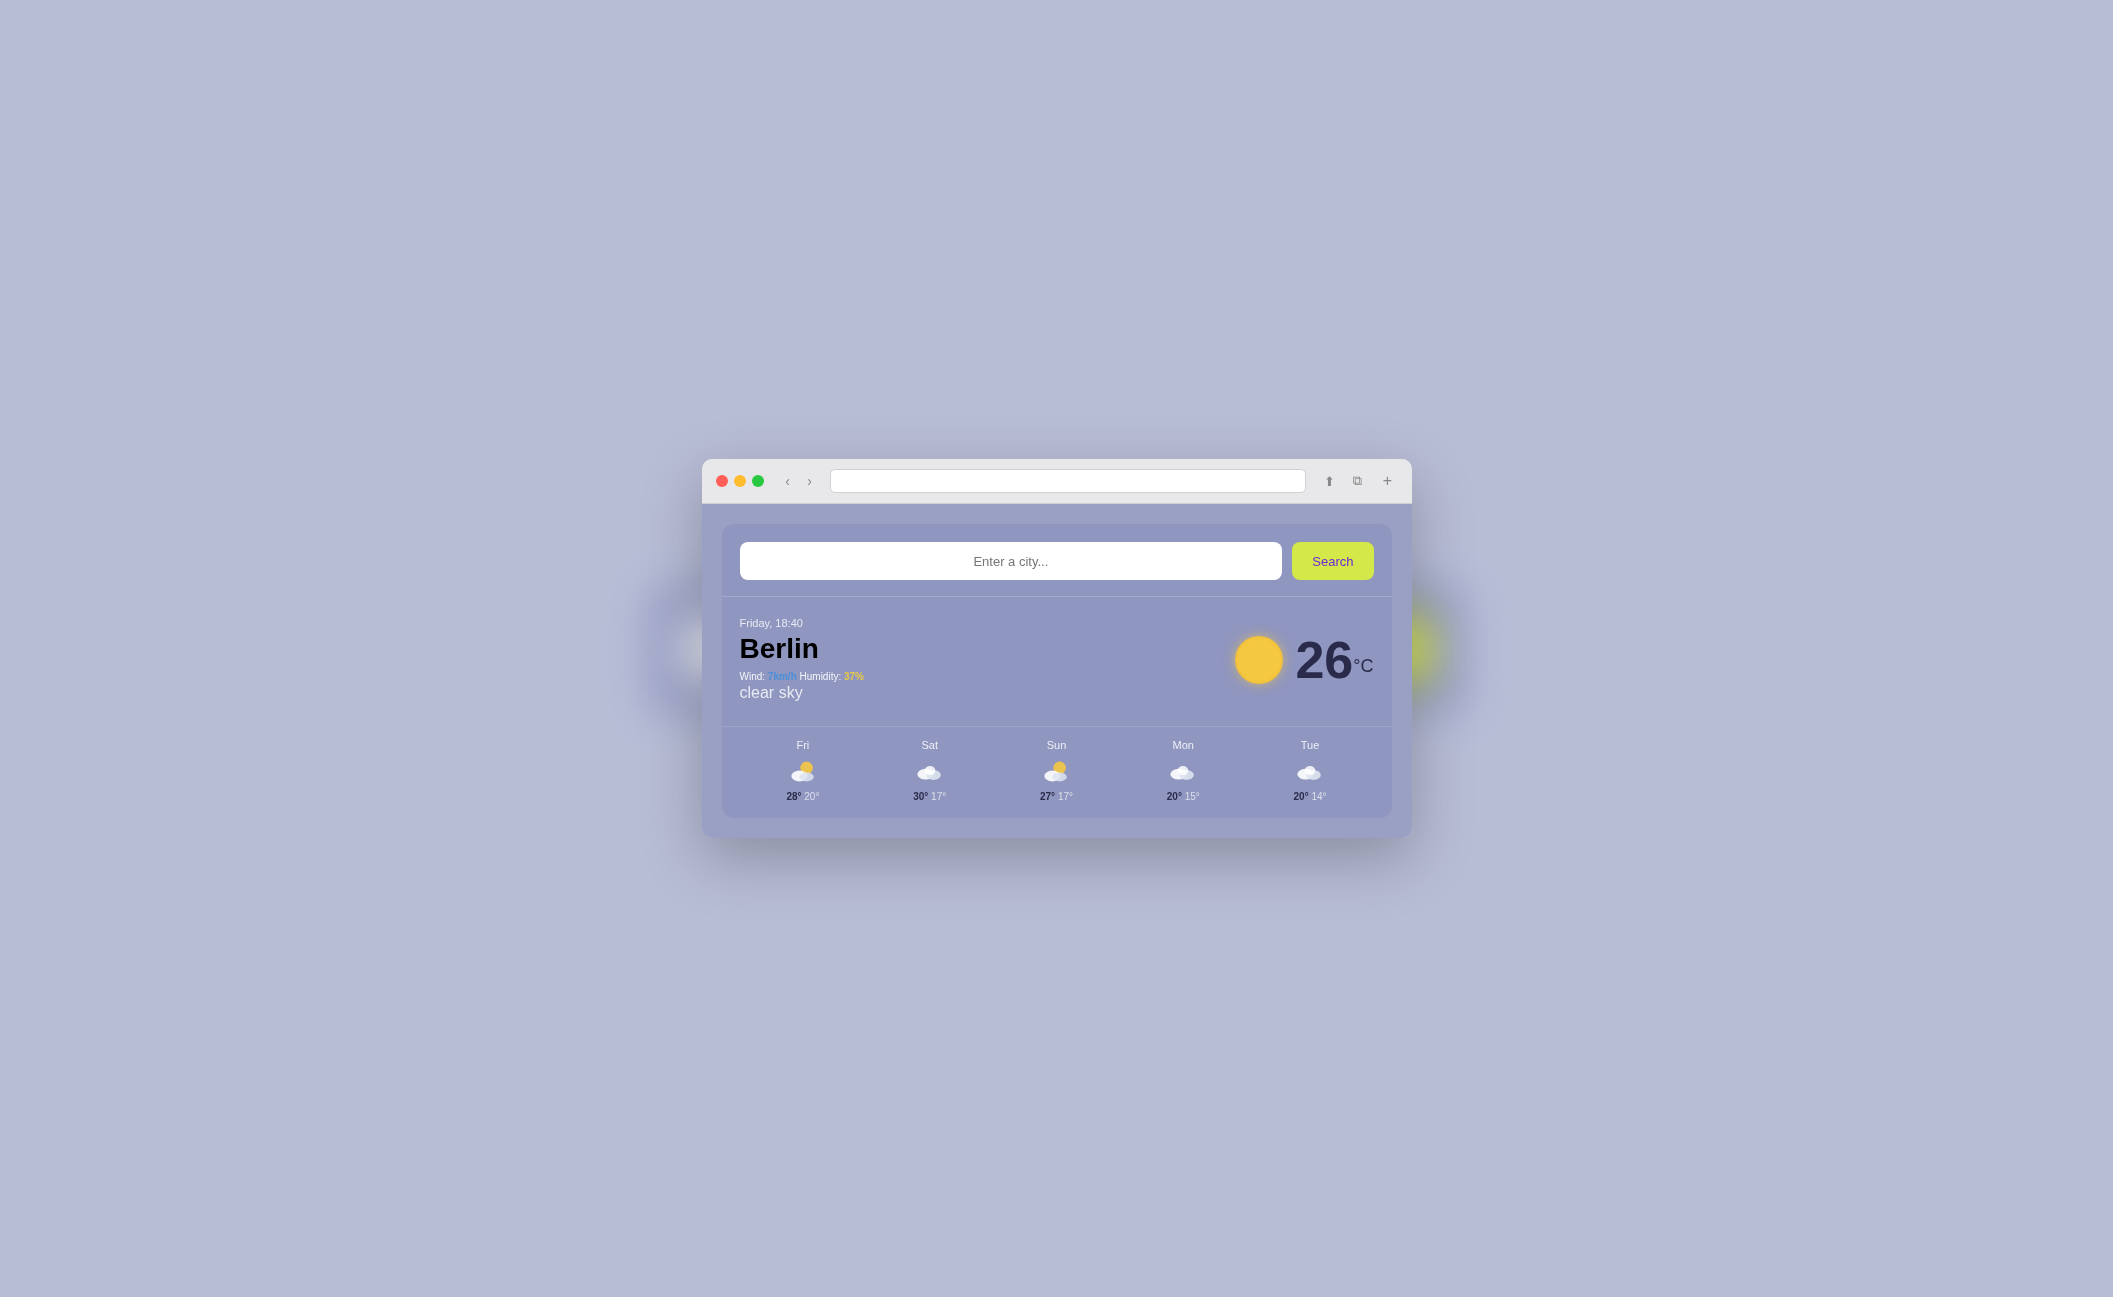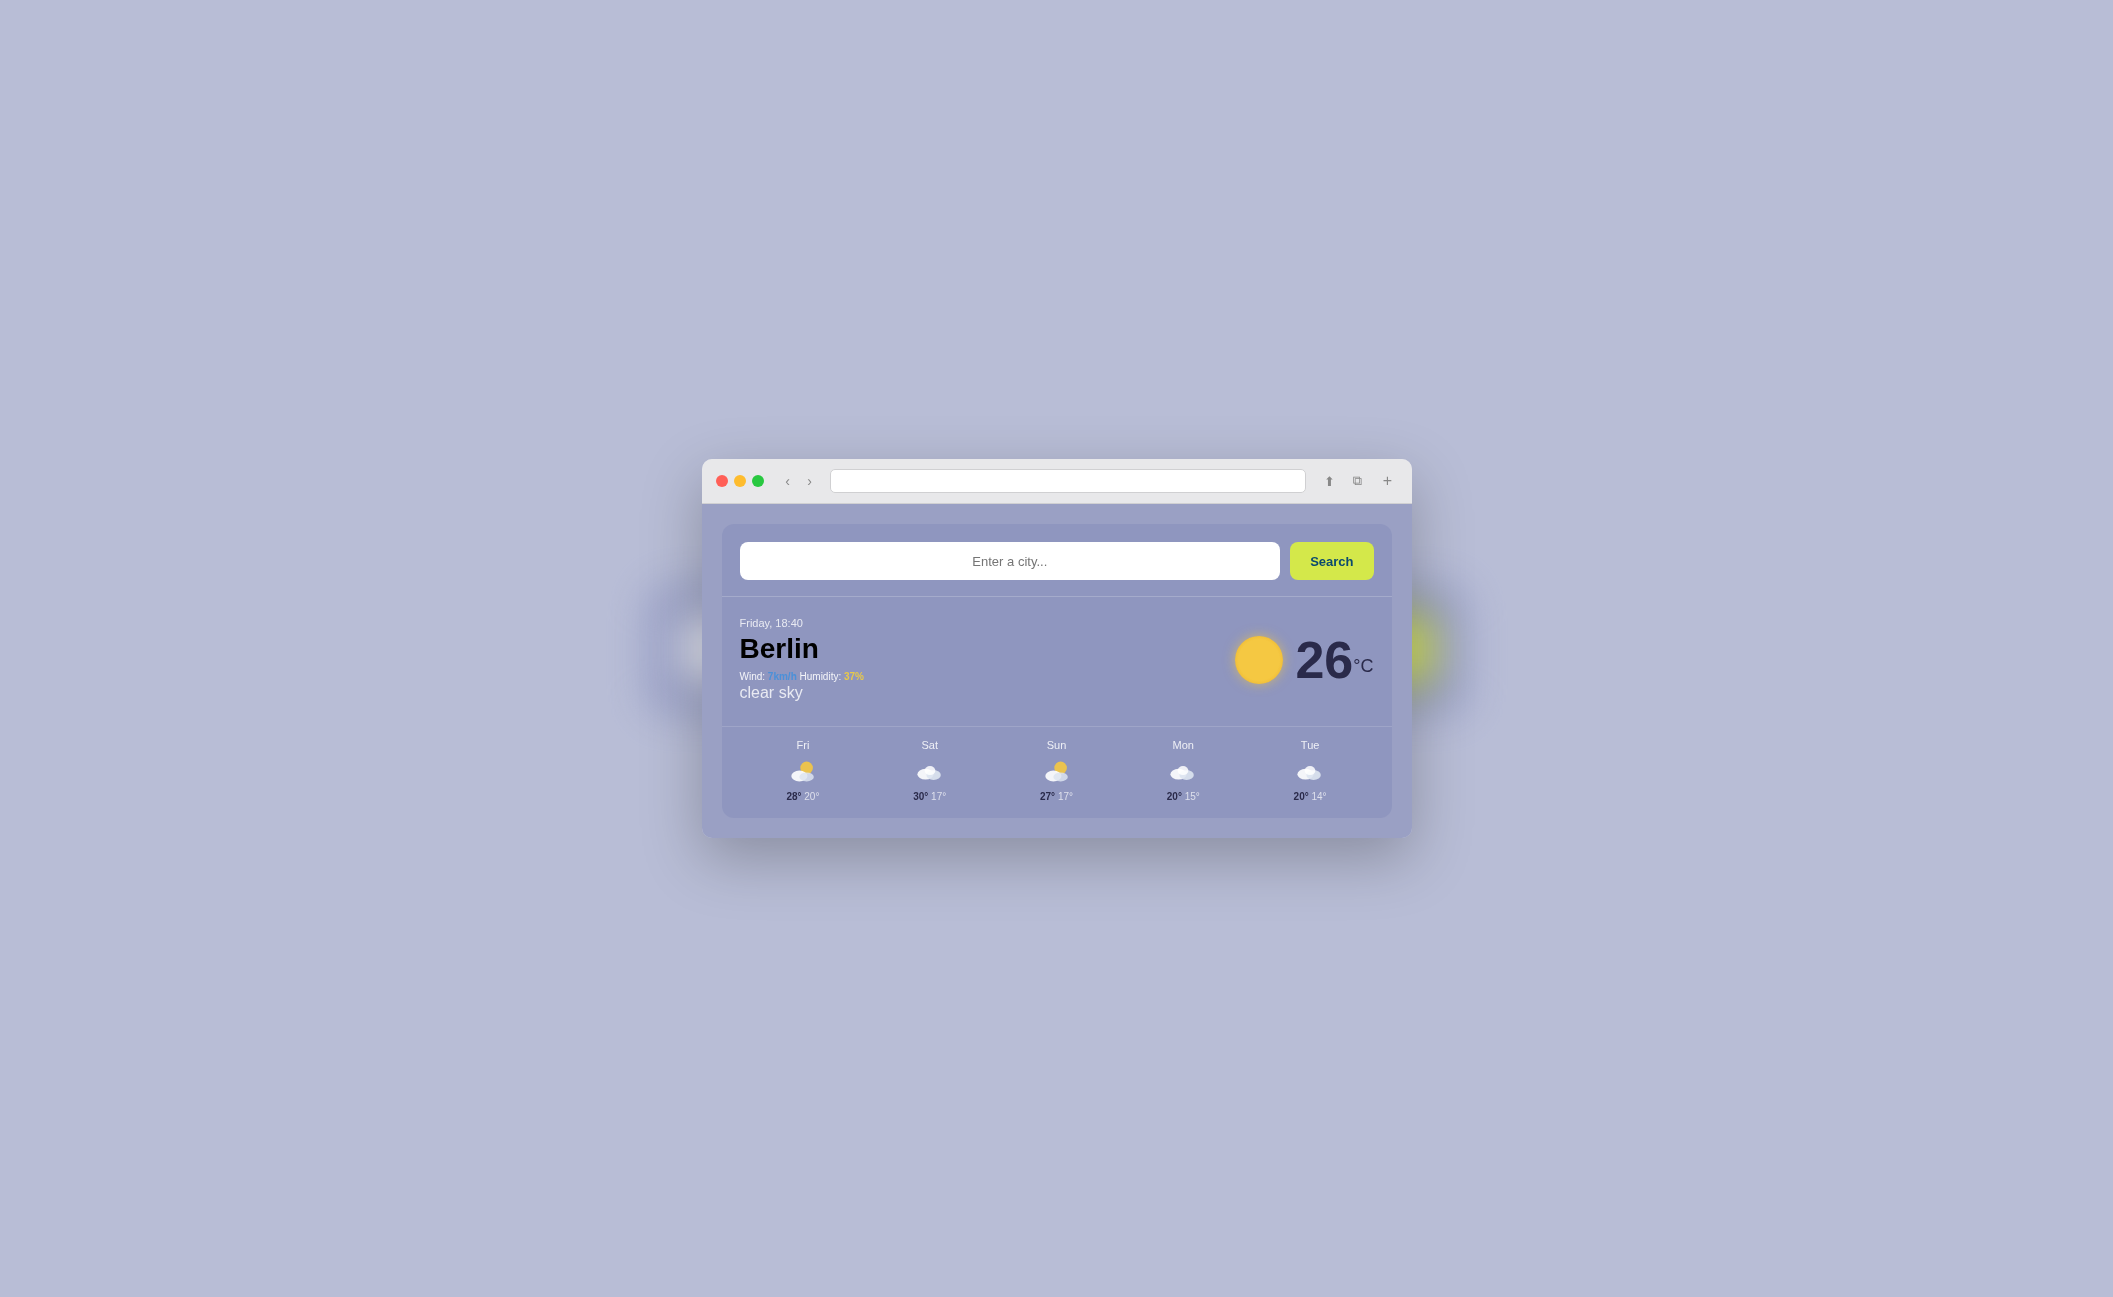--- a/index.html
+++ b/index.html
@@ -138,22 +138,22 @@
       text-align: center;
     }
 
     .search-button {
       height: 38px;
       padding: 0 20px;
       background: #d4e84a;
       border: none;
       border-radius: 8px;
       font-size: 13px;
-      font-weight: 700;
-      color: #0c4a6e;
+      font-weight: 400;
+      color: #6d28d9;
       cursor: pointer;
     }
 
     
     .weather-info {
       padding: 20px 18px 16px;
     }
 
     .weather-main {
       display: flex;
@@ -227,21 +227,21 @@
     }
 
     
     .forecast-section {
       padding: 12px 18px 16px;
       border-top: 1px solid rgba(255,255,255,0.15);
     }
 
     .forecast-grid {
       display: flex;
-      justify-content: flex-end;
+      justify-content: space-between;
     }
 
     .forecast-day {
       display: flex;
       flex-direction: column;
       align-items: center;
       gap: 6px;
       flex: 1;
     }
 

